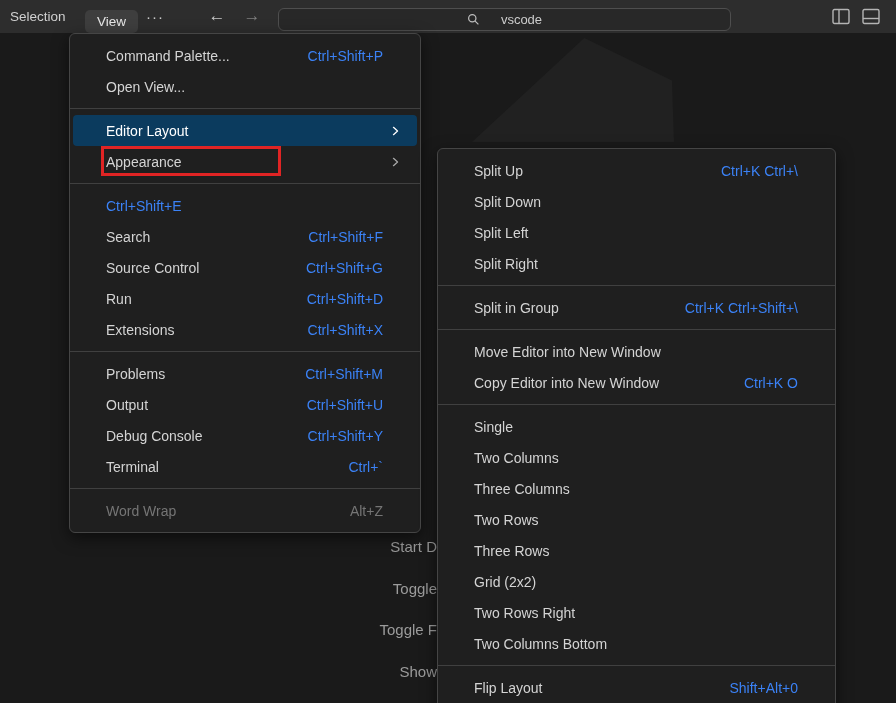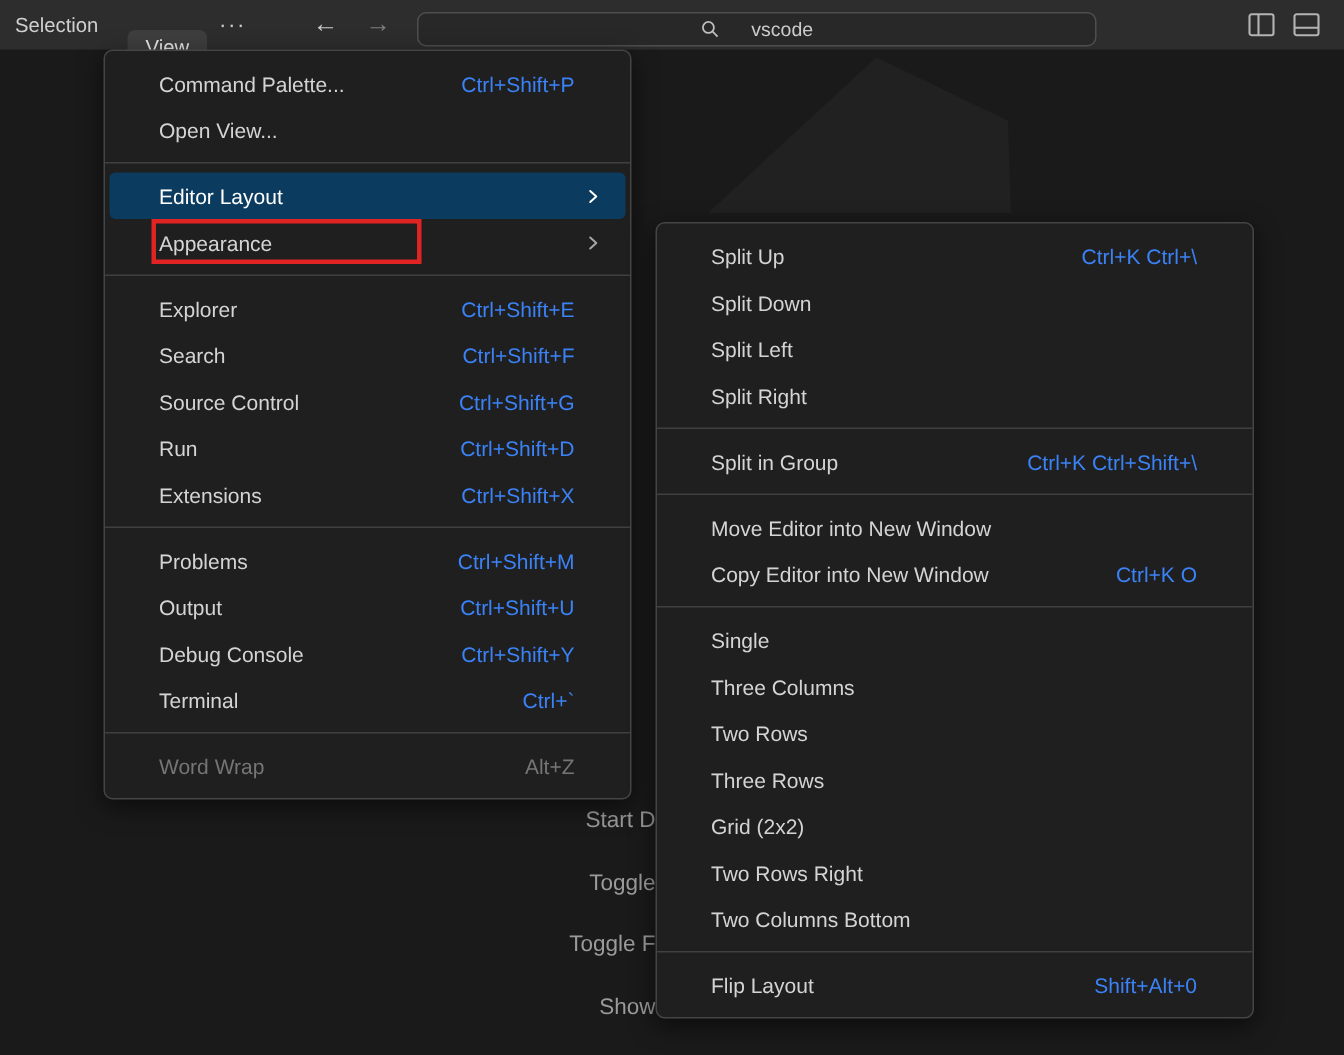--- a/index.html
+++ b/index.html
@@ -14,21 +14,21 @@
   .titlebar{
     position:absolute;left:0;top:0;width:896px;height:33px;
     background:#2d2d2d;z-index:5;
   }
   .mb-item{
     position:absolute;top:0;height:33px;line-height:33px;
     font-size:13.5px;color:#d0d0d0;
   }
   .mb-selection{left:10px;}
   .mb-view{
-    left:85px;top:20px;height:23px;line-height:23px;
+    left:85px;top:10px;height:23px;line-height:23px;
     padding:0 12px;border-radius:5px;background:#3e3e3e;color:#e6e6e6;
   }
   .mb-ellipsis{
     left:140px;width:30px;text-align:center;
     font-size:15px;letter-spacing:1px;color:#c8c8c8;
   }
   .nav-btn{
     position:absolute;top:0;height:33px;line-height:32px;width:26px;
     text-align:center;font-size:17px;
   }
@@ -155,21 +155,20 @@
     <div class="menu-item">
       <span class="label">Appearance</span>
       <span class="chevron">
         <svg width="13" height="13" viewBox="0 0 16 16" fill="none" stroke="currentColor" stroke-width="1.6" stroke-linecap="round" stroke-linejoin="round">
           <path d="M5.5 3.5 L10.5 8 L5.5 12.5"></path>
         </svg>
       </span>
     </div>
     <div class="sep"></div>
     <div class="menu-item">
-      <span class="label">Explorer</span>
       <span class="shortcut">Ctrl+Shift+E</span>
     </div>
     <div class="menu-item">
       <span class="label">Search</span>
       <span class="shortcut">Ctrl+Shift+F</span>
     </div>
     <div class="menu-item">
       <span class="label">Source Control</span>
       <span class="shortcut">Ctrl+Shift+G</span>
     </div>
@@ -230,20 +229,23 @@
     </div>
     <div class="menu-item">
       <span class="label">Copy Editor into New Window</span>
       <span class="shortcut">Ctrl+K O</span>
     </div>
     <div class="sep"></div>
     <div class="menu-item">
       <span class="label">Single</span>
     </div>
     <div class="menu-item">
+      <span class="label">Two Columns</span>
+    </div>
+    <div class="menu-item">
       <span class="label">Three Columns</span>
     </div>
     <div class="menu-item">
       <span class="label">Two Rows</span>
     </div>
     <div class="menu-item">
       <span class="label">Three Rows</span>
     </div>
     <div class="menu-item">
       <span class="label">Grid (2x2)</span>

